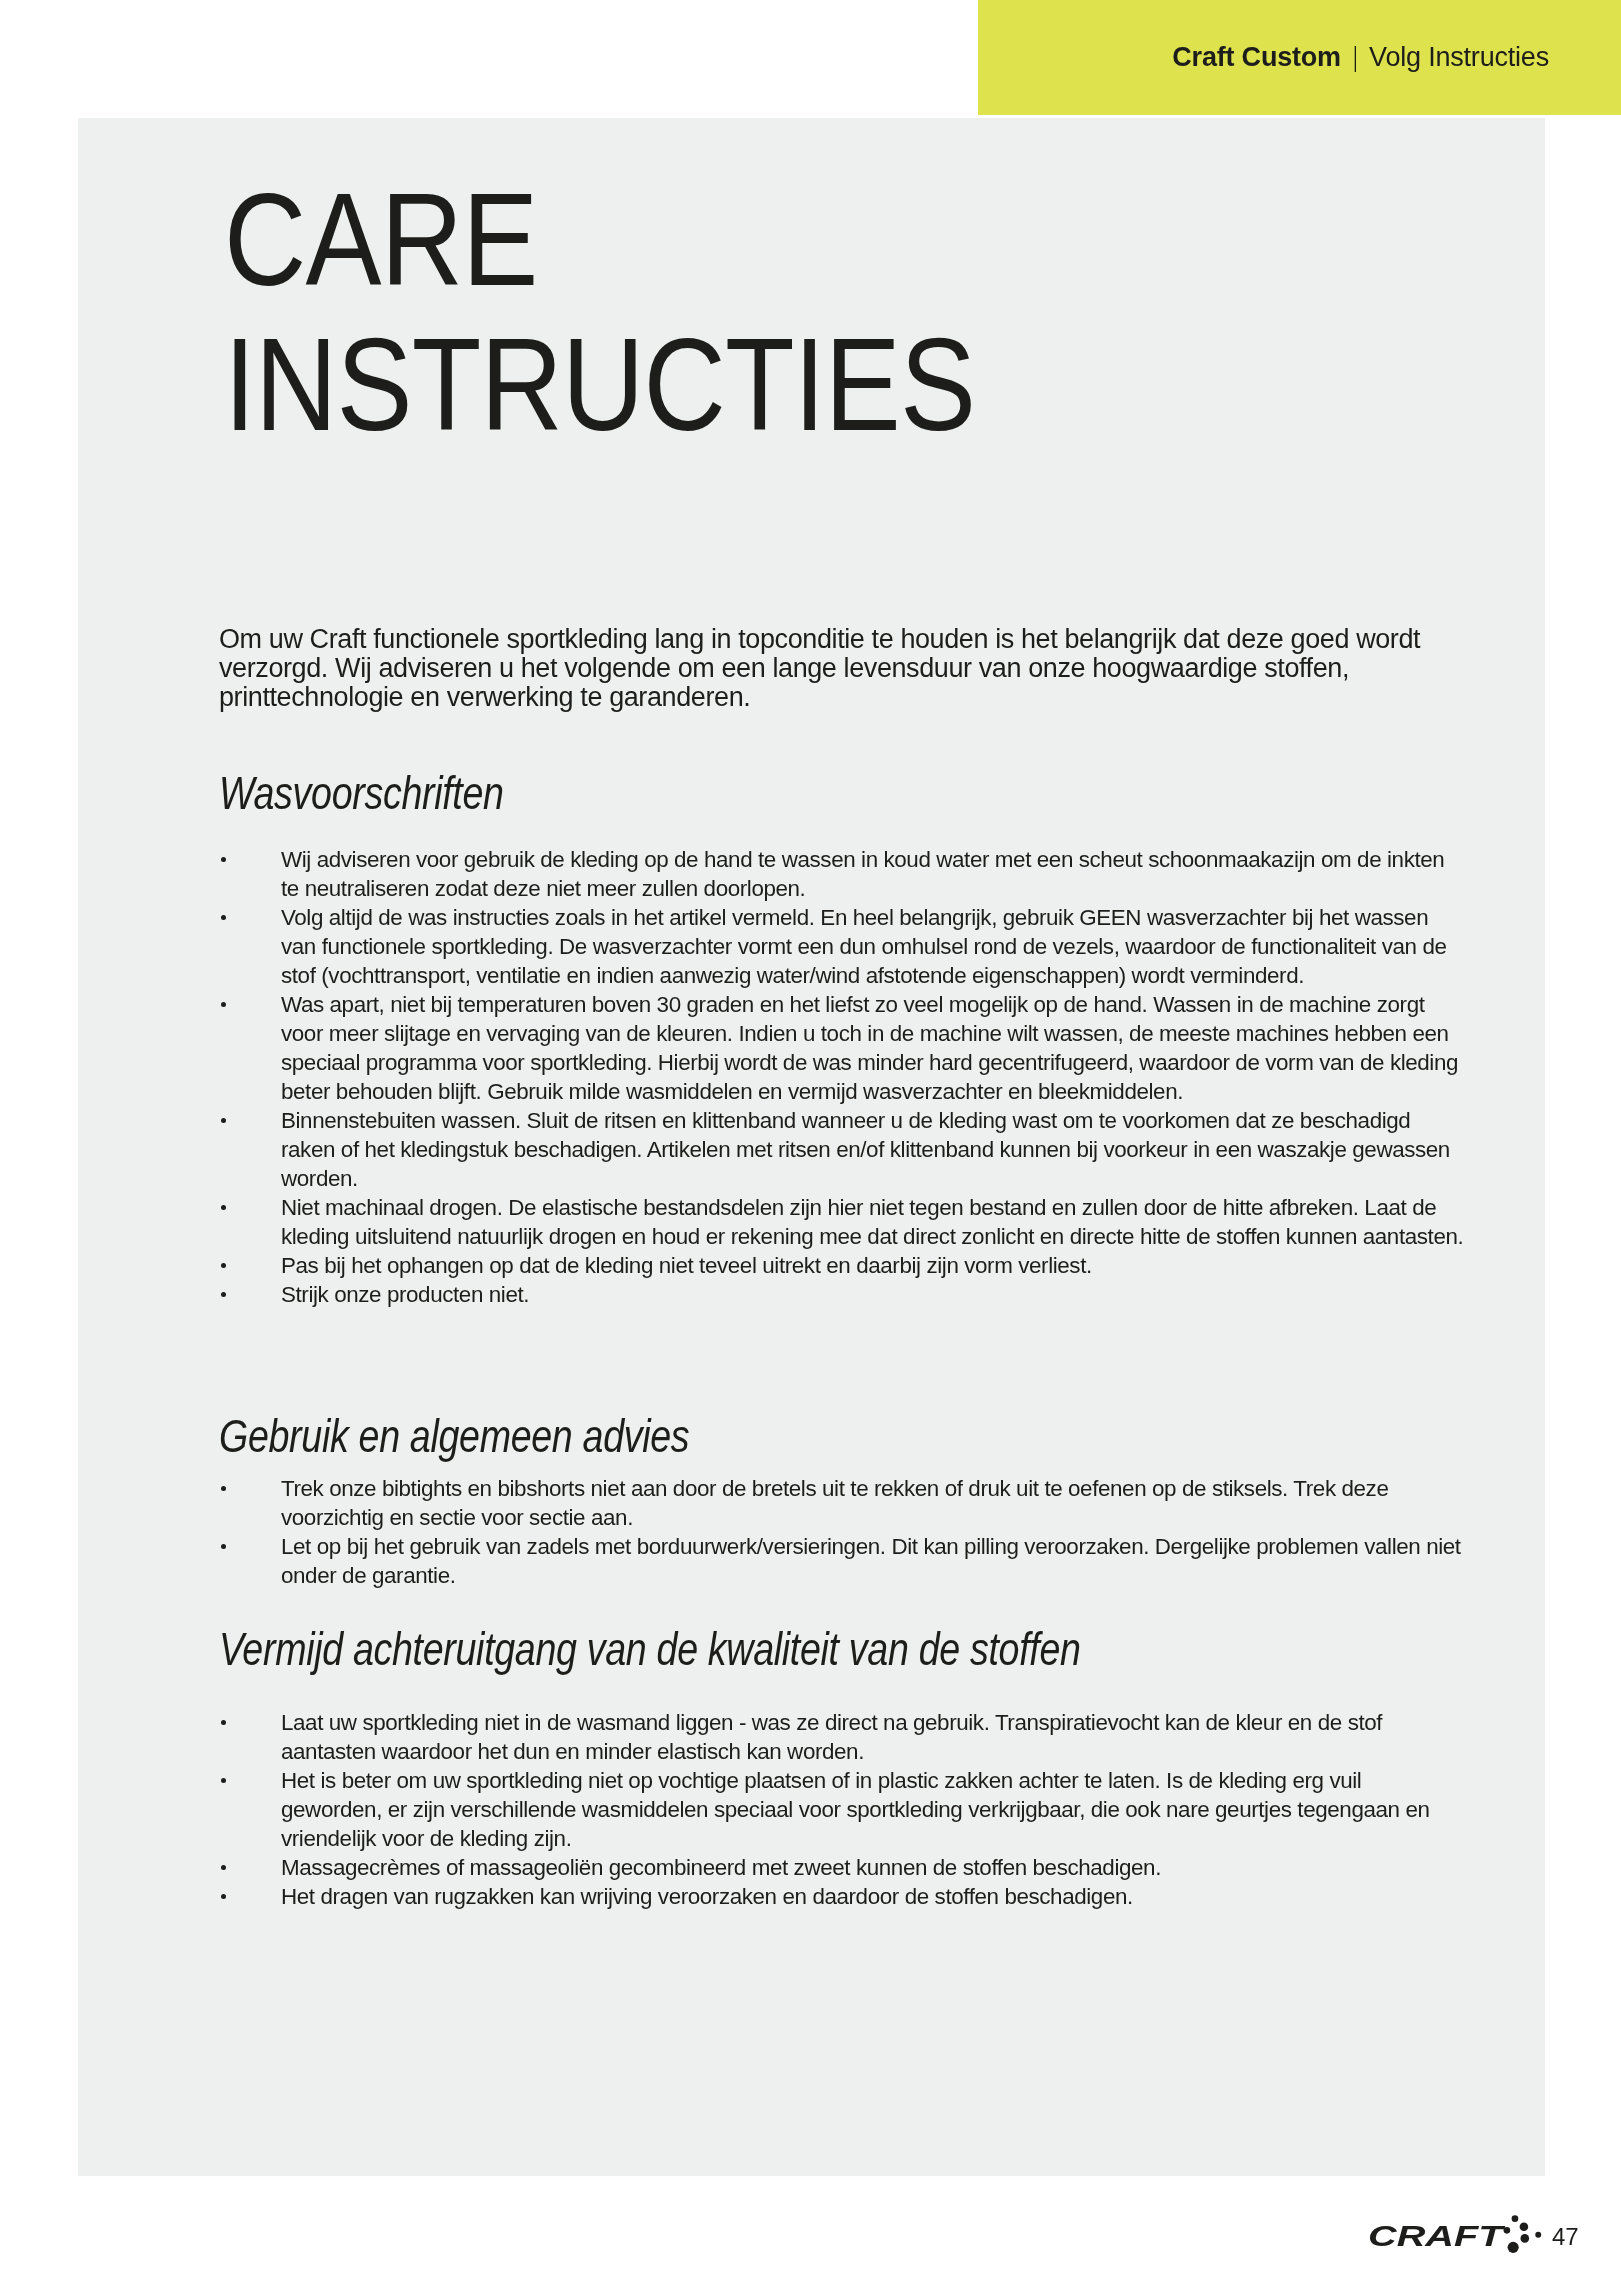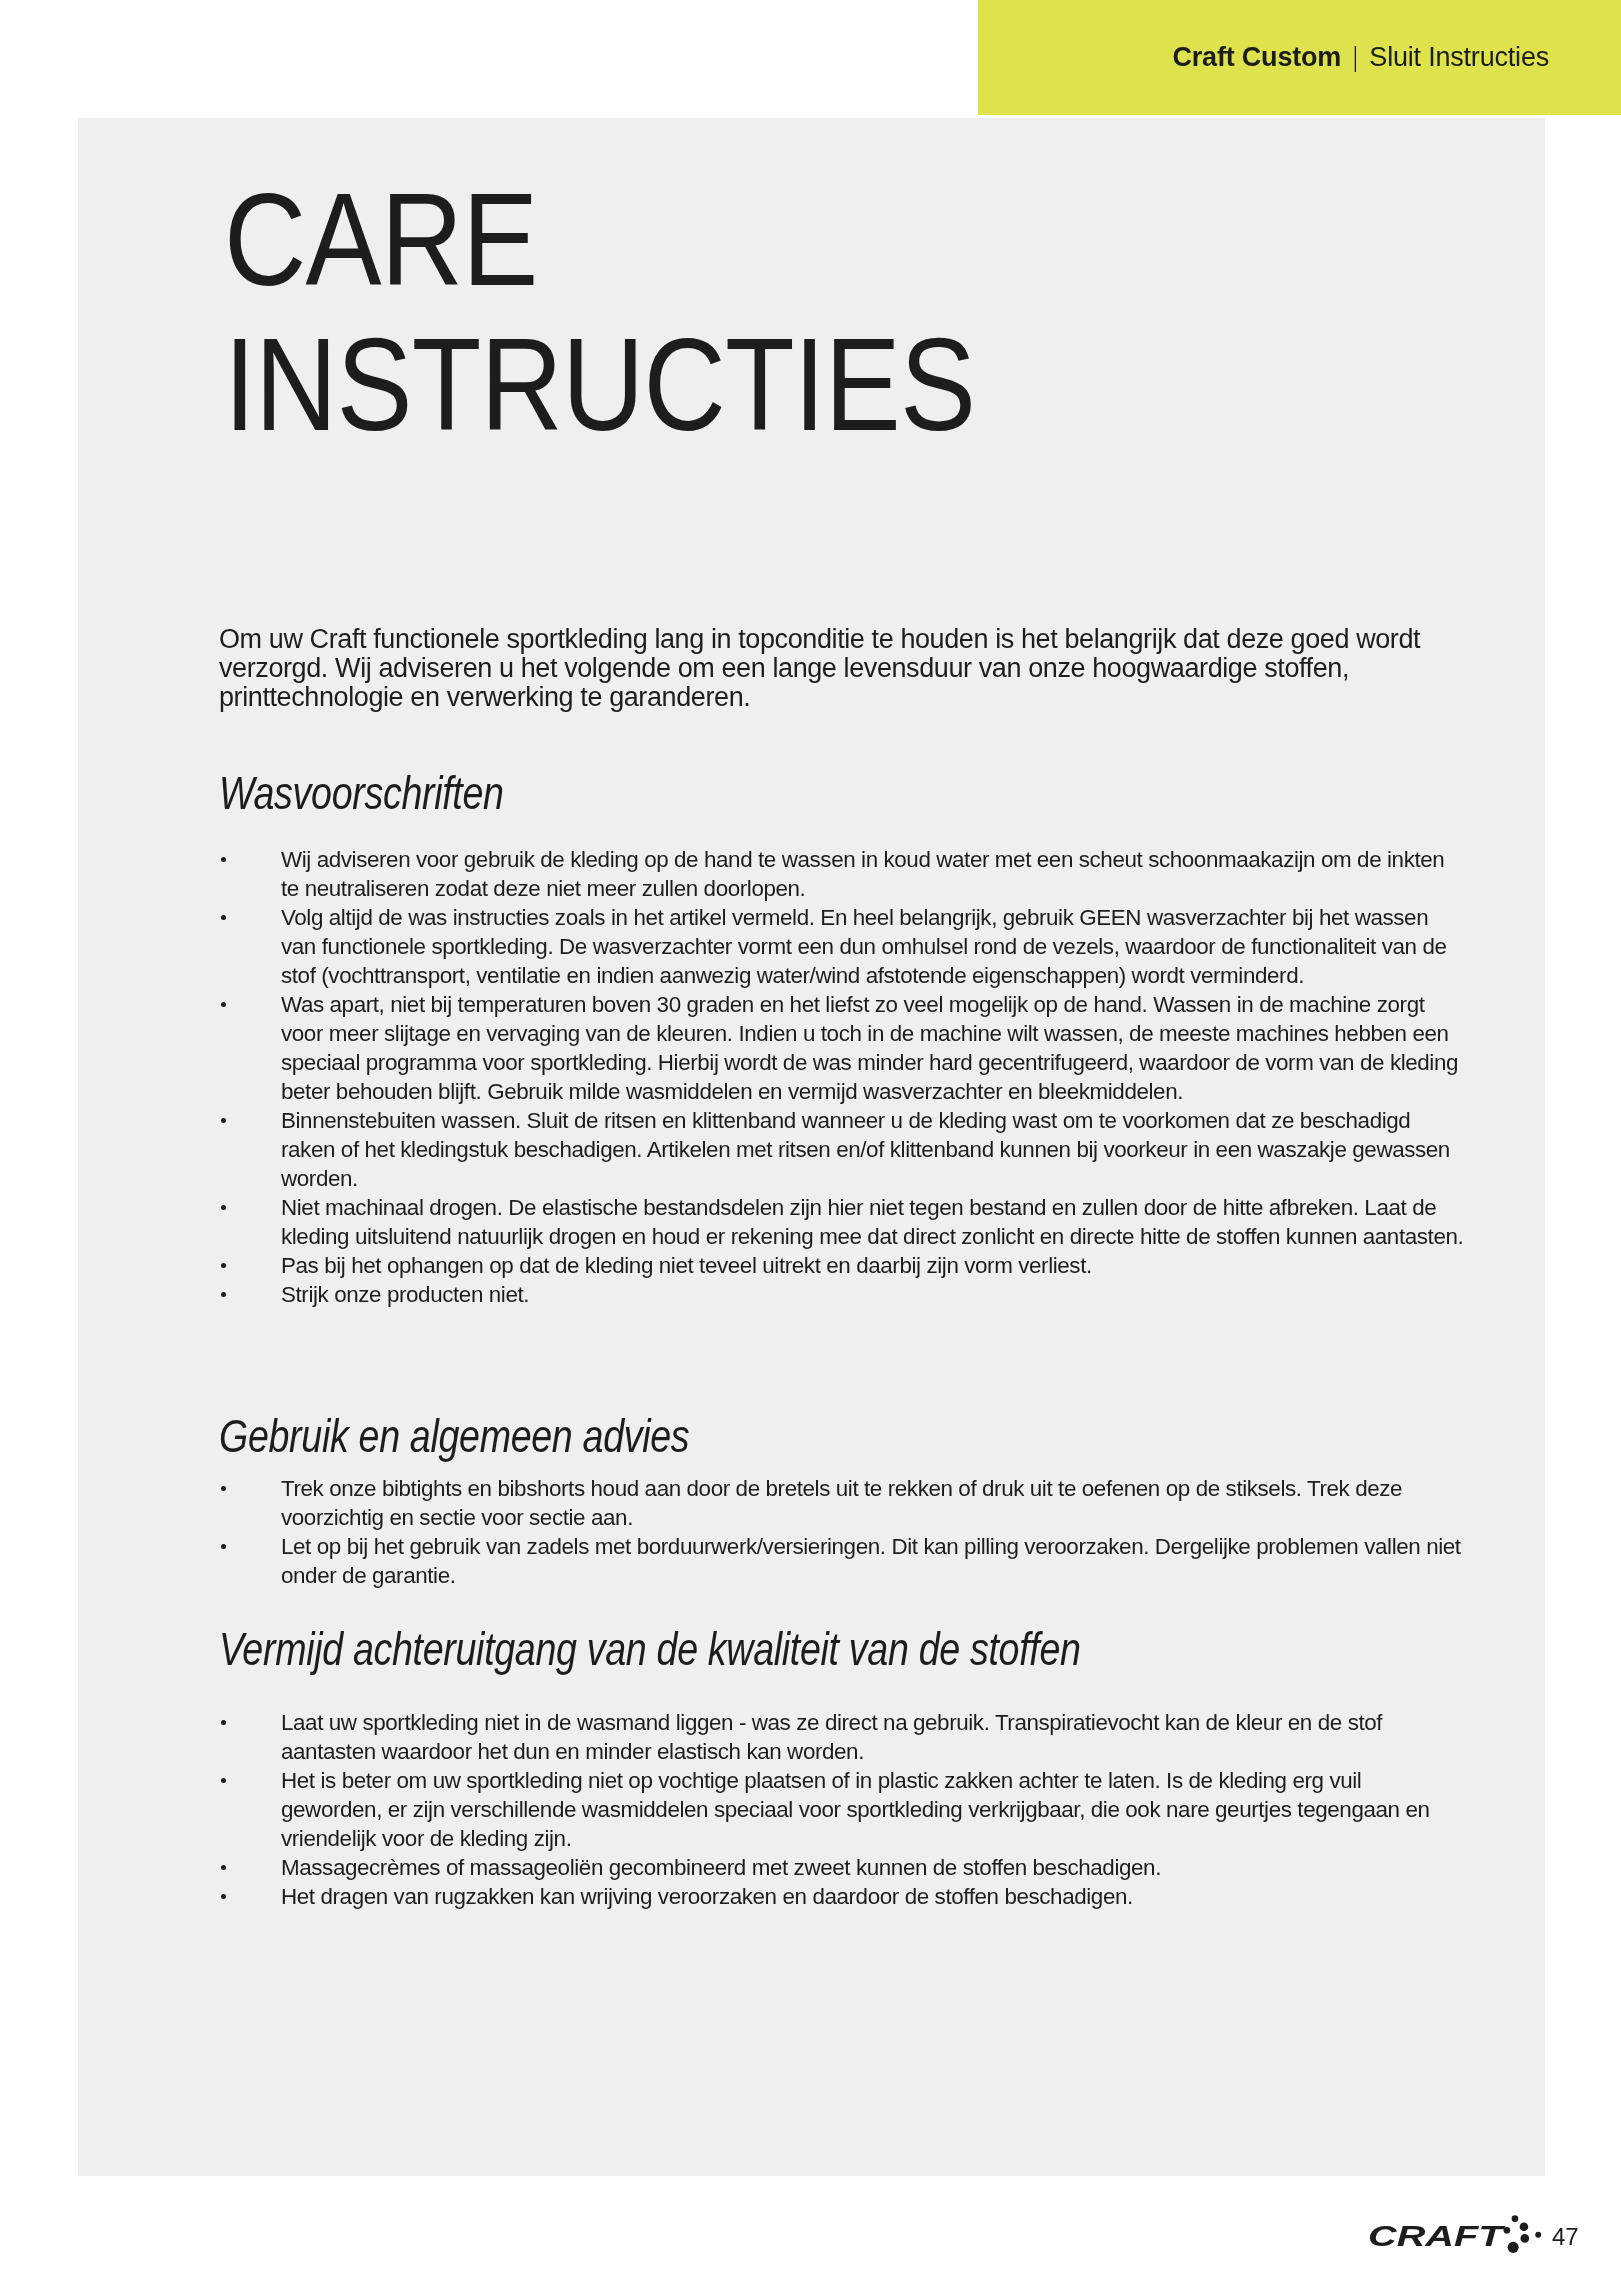--- a/index.html
+++ b/index.html
@@ -58,21 +58,21 @@
   .pageno{position:absolute;left:184px;top:19.7px;font-size:24px;line-height:1;letter-spacing:0;}
 </style>
 </head>
 <body style="color: rgb(29, 29, 27);">
 
 <div class="panel" style="background: rgb(237, 240, 238);"></div>
 
 <div class="band" style="background: rgb(221, 226, 77);">
   <span class="brand">Craft Custom</span>
   <span class="sep">|</span>
-  <span>Sluit Instructies</span>
+  <span>Volg Instructies</span>
 </div>
 
 <div class="page-title">
   <div>CARE</div>
   <div>INSTRUCTIES</div>
 </div>
 
 <div class="intro">Om uw Craft functionele sportkleding lang in topconditie te houden is het belangrijk dat deze goed wordt verzorgd. Wij adviseren u het volgende om een lange levensduur van onze hoogwaardige stoffen, printtechnologie en verwerking te garanderen.</div>
 
 <div class="sec-h sec1-h">Wasvoorschriften</div>
@@ -104,21 +104,21 @@
     <div class="li">
       <span class="dot"></span>
       <span class="litext">Strijk onze producten niet.</span>
     </div>
   </div>
 
 <div class="sec-h sec2-h">Gebruik en algemeen advies</div>
 <div class="blist sec2-l">
     <div class="li">
       <span class="dot"></span>
-      <span class="litext">Trek onze bibtights en bibshorts houd aan door de bretels uit te rekken of druk uit te oefenen op de stiksels. Trek deze voorzichtig en sectie voor sectie aan.</span>
+      <span class="litext">Trek onze bibtights en bibshorts niet aan door de bretels uit te rekken of druk uit te oefenen op de stiksels. Trek deze voorzichtig en sectie voor sectie aan.</span>
     </div>
     <div class="li">
       <span class="dot"></span>
       <span class="litext">Let op bij het gebruik van zadels met borduurwerk/versieringen. Dit kan pilling veroorzaken. Dergelijke problemen vallen niet onder de garantie.</span>
     </div>
   </div>
 
 <div class="sec-h sec3-h">Vermijd achteruitgang van de kwaliteit van de stoffen</div>
 <div class="blist sec3-l">
     <div class="li">

